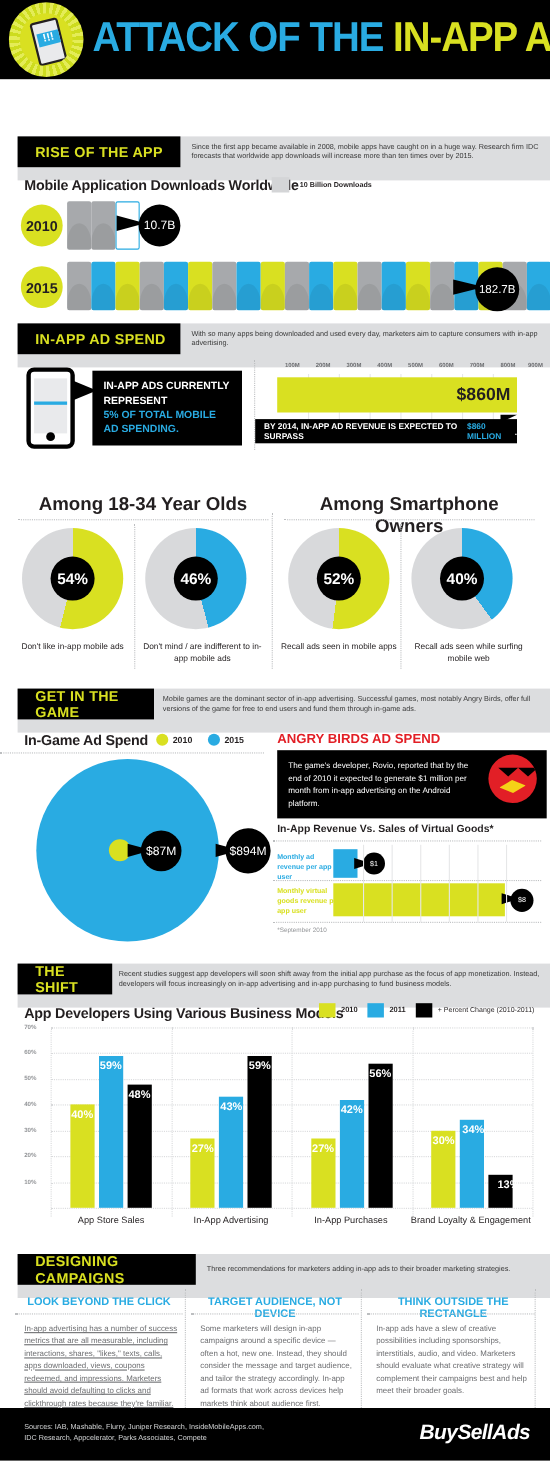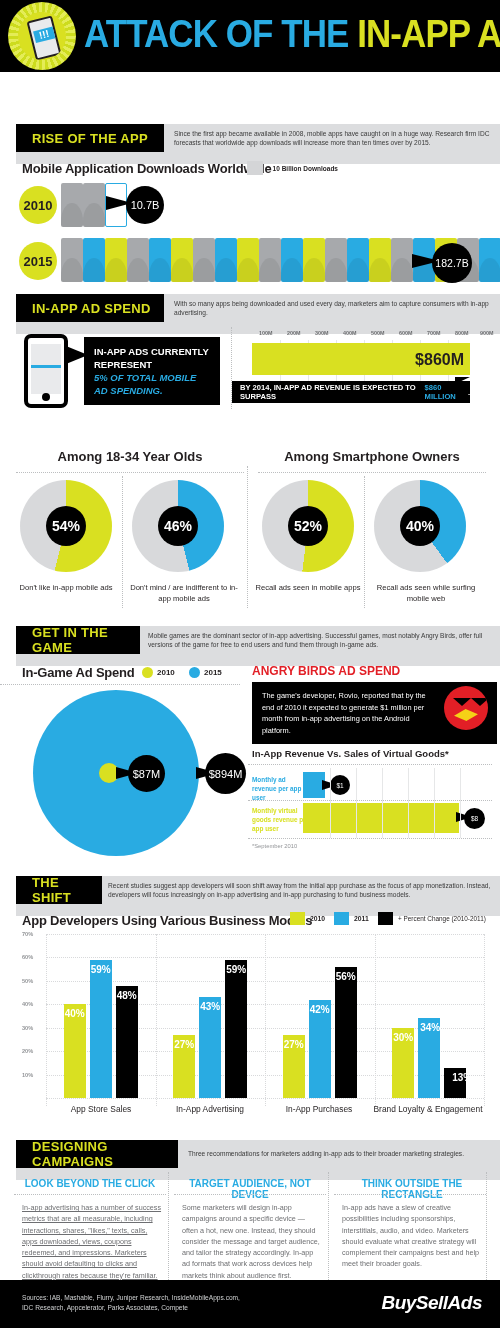--- a/index.html
+++ b/index.html
@@ -104,37 +104,37 @@
   }
   .phone-big .scr { position:absolute; left:3px; top:6px; width:30px; height:50px; background:#e9eaec; }
   .phone-big .line { position:absolute; left:3px; top:27px; width:30px; height:3px; background:#29abe2; }
   .phone-big .home { position:absolute; left:14px; bottom:3px; width:8px; height:8px; border-radius:50%; background:#000; }
 
   .speech {
     position: absolute; background: #000; color:#fff; padding: 8px 10px;
     font-family: "Liberation Sans Narrow", "Liberation Sans", sans-serif;
     font-weight: bold; font-size: 9.5px; line-height: 13px;
   }
-  .speech .hl { color: #29abe2; font-style: italic; }
+  .speech .hl { color: #29abe2; }
 
   .ticklbl { position:absolute; font-size: 5.4px; font-weight:bold; color:#6d6e71; }
   .gridline { position:absolute; width:1px; background:#e6e7e8; }
 
   
   .donut { position: absolute; width: 92px; height: 92px; border-radius: 50%; }
   .donut .hole {
     position:absolute; left:26px; top:26px; width:40px; height:40px; border-radius:50%;
     background:#000; color:#fff; display:flex; align-items:center; justify-content:center;
     font-weight:bold; font-size:14px;
     font-family: "Liberation Sans Narrow", "Liberation Sans", sans-serif;
   }
   .donut-cap { position:absolute; text-align:center; font-size:7.6px; line-height:11px; color:#231f20; }
   .dotline { position:absolute; height:1px; border-top: 1px dotted #bcbec0; }
   .vdotline { position:absolute; width:1px; border-left: 1px dotted #bcbec0; }
-  .group-title { position:absolute; font-size:13px; font-weight:bold; text-align:center; }
+  .group-title { position:absolute; font-size:17px; font-weight:bold; text-align:center; }
 
   
   .legend-dot { position:absolute; width:11px; height:11px; border-radius:50%; }
   .bubble-big { position:absolute; border-radius:50%; }
 
   .ab-title {
     position:absolute; color:#e21f26; font-weight:bold; font-size:12px;
     font-family: "Liberation Sans Narrow", "Liberation Sans", sans-serif;
   }
   .ab-box { position:absolute; background:#000; color:#fff; padding:8px 10px; font-size:7.4px; line-height:11.5px; width:245px; }

